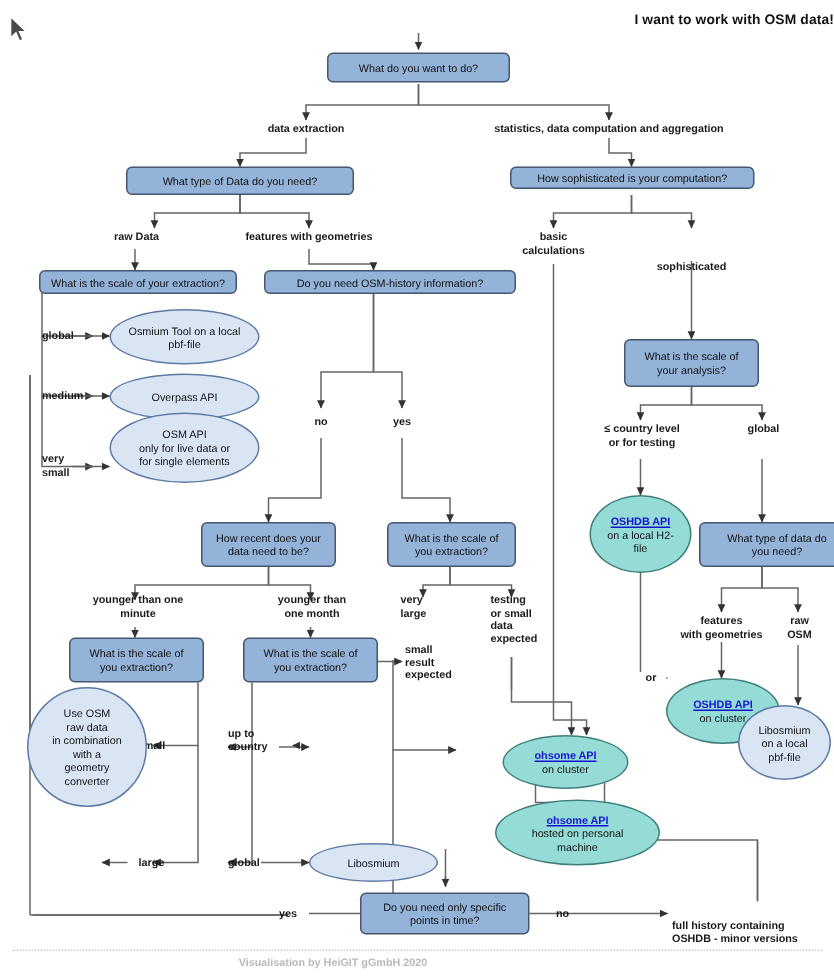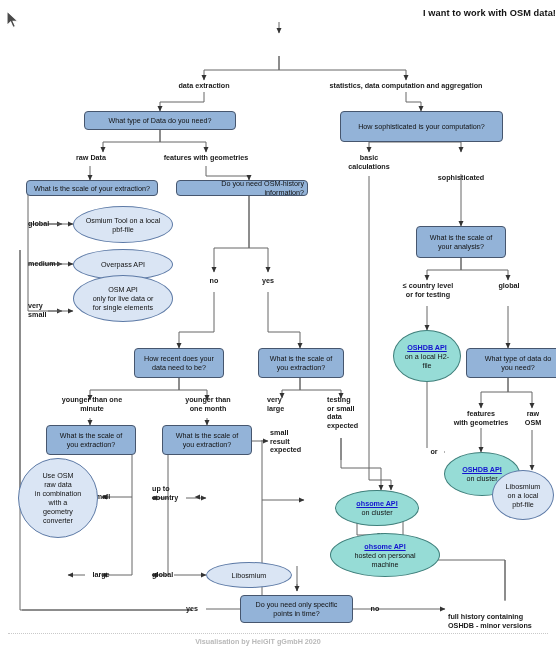--- a/index.html
+++ b/index.html
@@ -28,21 +28,21 @@
       font-size:7.2px;color:#111;line-height:9px;text-align:center;
       white-space:pre-line;padding:2px;}
   .el.blue{background:#dae5f4;}
   .el.teal{background:#96dcd6;border-color:#3f7f7b;}
   .el .link{color:#1414cf;text-decoration:underline;font-weight:bold;}
 
   
   .rule{position:absolute;left:8px;top:633px;width:540px;height:0;
         border-top:1px dotted #c9c9c9;}
   .footer{position:absolute;left:0;top:637px;width:444px;text-align:center;
-          font-size:7.2px;font-weight:bold;color:#b9b9b9;padding-left:36px;}
+          font-size:7.2px;font-weight:bold;color:#b9b9b9;}
 
   
   .cursor{position:absolute;left:6px;top:10px;width:13px;height:19px;}
 </style>
 </head>
 <body>
 
 <div id="stage">
 
   <svg viewBox="0 0 556 653">
@@ -160,28 +160,29 @@
       <path d="M505,601 L505,560"></path>
     </g>
 
     <g fill="none" stroke="#666" stroke-width="1" marker-end="url(#ah)">
       <path d="M297,566 L297,591"></path>
     </g>
   </svg>
 
   <div class="title">I want to work with OSM data!</div>
 
+  <div class="box" style="left:218px;top:35px;width:122px;height:20px;">What do you want to do?</div>
 
   <div class="box" style="left:84px;top:111px;width:152px;height:19px;">What type of Data do you need?</div>
 
-  <div class="box" style="left:340px;top:111px;width:163px;height:31px;">How sophisticated is your computation?</div>
+  <div class="box" style="left:340px;top:111px;width:163px;height:15px;">How sophisticated is your computation?</div>
 
   <div class="box" style="left:26px;top:180px;width:132px;height:16px;">What is the scale of your extraction?</div>
 
-  <div class="box" style="left:176px;top:180px;width:132px;height:16px;text-align:right;">Do you need OSM-history information?</div>
+  <div class="box" style="left:176px;top:180px;width:168px;height:16px;">Do you need OSM-history information?</div>
 
   <div class="box" style="left:416px;top:226px;width:90px;height:32px;">What is the scale of
 your analysis?</div>
 
   <div class="box" style="left:134px;top:348px;width:90px;height:30px;">How recent does your
 data need to be?</div>
 
   <div class="box" style="left:258px;top:348px;width:86px;height:30px;">What is the scale of
 you extraction?</div>
 

